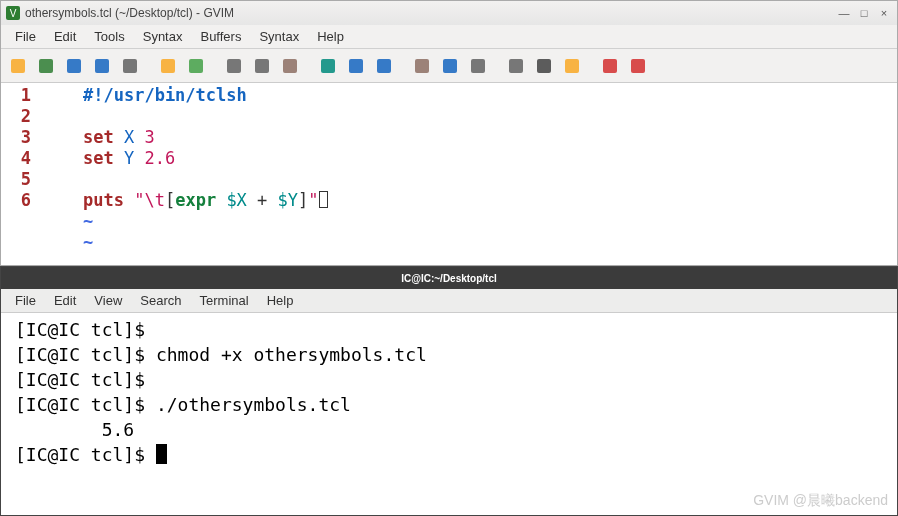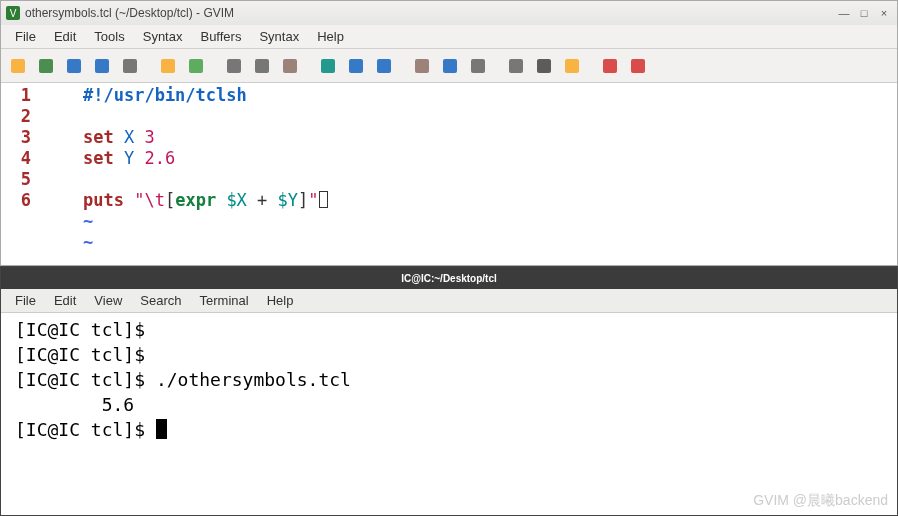--- a/index.html
+++ b/index.html
@@ -196,16 +196,16 @@
     <span>IC@IC:~/Desktop/tcl</span>
   </div>
   <div class="term-menu" id="term-menu">
       <span>File</span>
       <span>Edit</span>
       <span>View</span>
       <span>Search</span>
       <span>Terminal</span>
       <span>Help</span>
     </div>
-  <div class="term-body" id="term-body"><div>[IC@IC tcl]$ </div><div>[IC@IC tcl]$ </div><div>[IC@IC tcl]$ ./othersymbols.tcl</div><div>        5.6</div><div>[IC@IC tcl]$ <span class="term-cursor"></span></div></div>
+  <div class="term-body" id="term-body"><div>[IC@IC tcl]$ </div><div>[IC@IC tcl]$ chmod +x othersymbols.tcl</div><div>[IC@IC tcl]$ </div><div>[IC@IC tcl]$ ./othersymbols.tcl</div><div>        5.6</div><div>[IC@IC tcl]$ <span class="term-cursor"></span></div></div>
 </div>
 
 <div class="watermark">GVIM @晨曦backend</div>
 
 </body></html>

